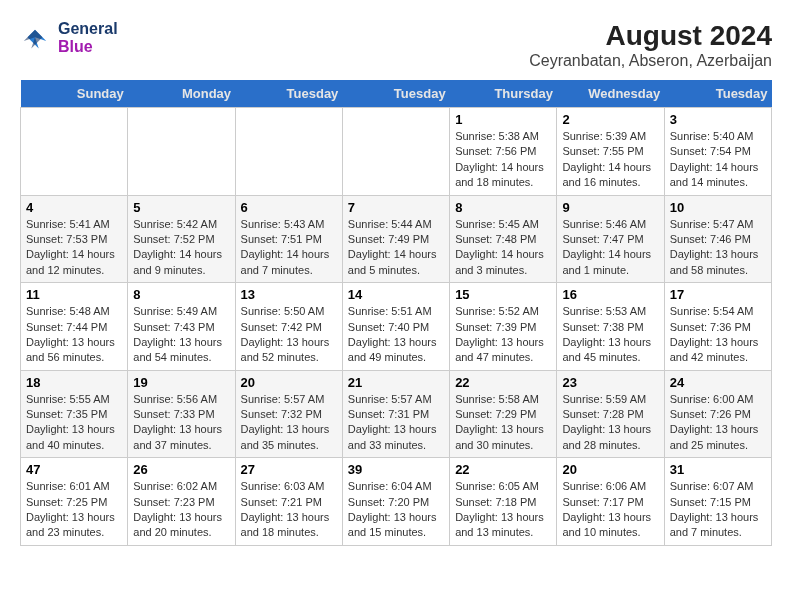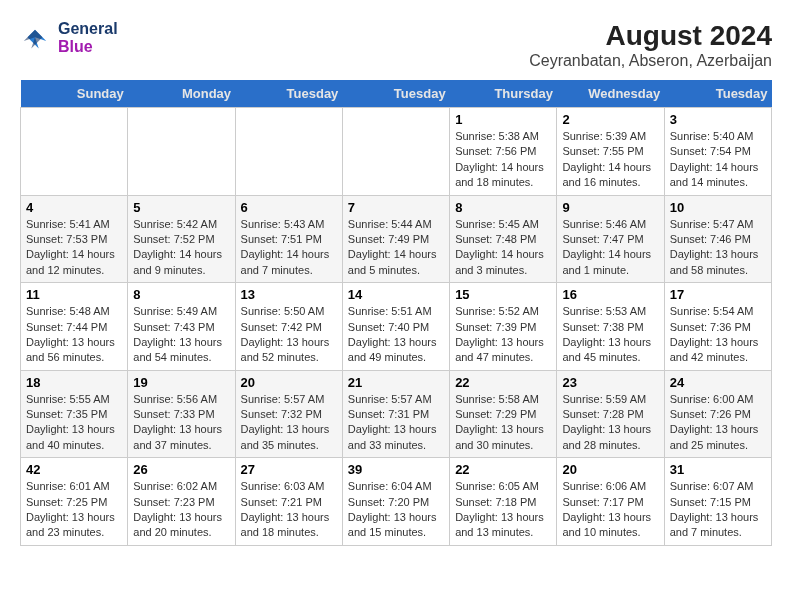--- a/index.html
+++ b/index.html
@@ -215,21 +215,21 @@
           <div class="day-number">23</div>
           <div class="day-info">Sunrise: 5:59 AM<br>Sunset: 7:28 PM<br>Daylight: 13 hours and 28 minutes.</div>
         </td>
         <td>
           <div class="day-number">24</div>
           <div class="day-info">Sunrise: 6:00 AM<br>Sunset: 7:26 PM<br>Daylight: 13 hours and 25 minutes.</div>
         </td>
       </tr>
       <tr>
         <td>
-          <div class="day-number">42</div>
+          <div class="day-number">47</div>
           <div class="day-info">Sunrise: 6:01 AM<br>Sunset: 7:25 PM<br>Daylight: 13 hours and 23 minutes.</div>
         </td>
         <td>
           <div class="day-number">26</div>
           <div class="day-info">Sunrise: 6:02 AM<br>Sunset: 7:23 PM<br>Daylight: 13 hours and 20 minutes.</div>
         </td>
         <td>
           <div class="day-number">27</div>
           <div class="day-info">Sunrise: 6:03 AM<br>Sunset: 7:21 PM<br>Daylight: 13 hours and 18 minutes.</div>
         </td>

